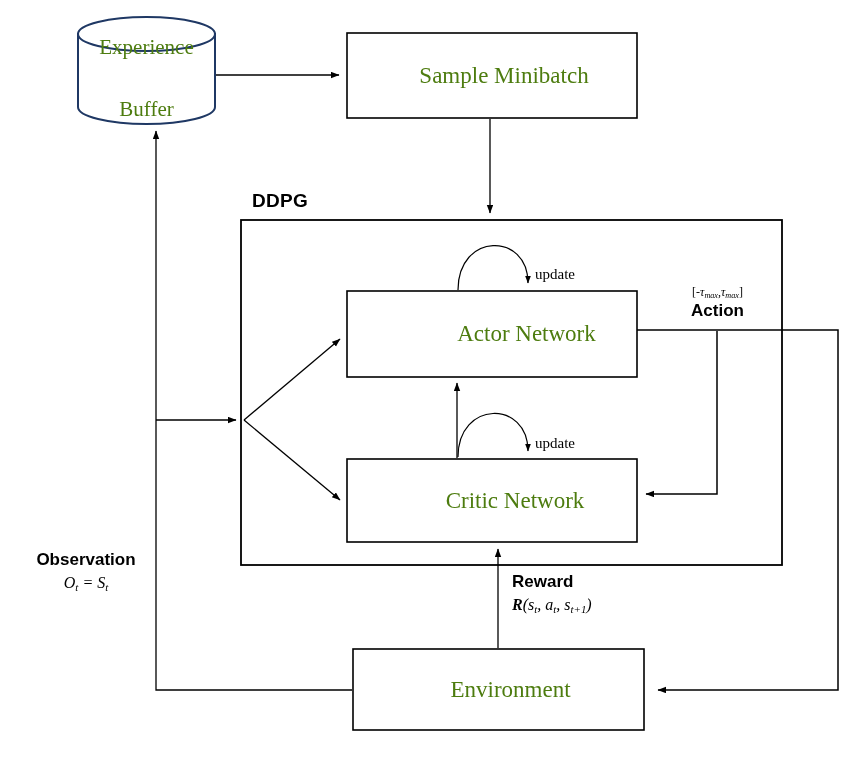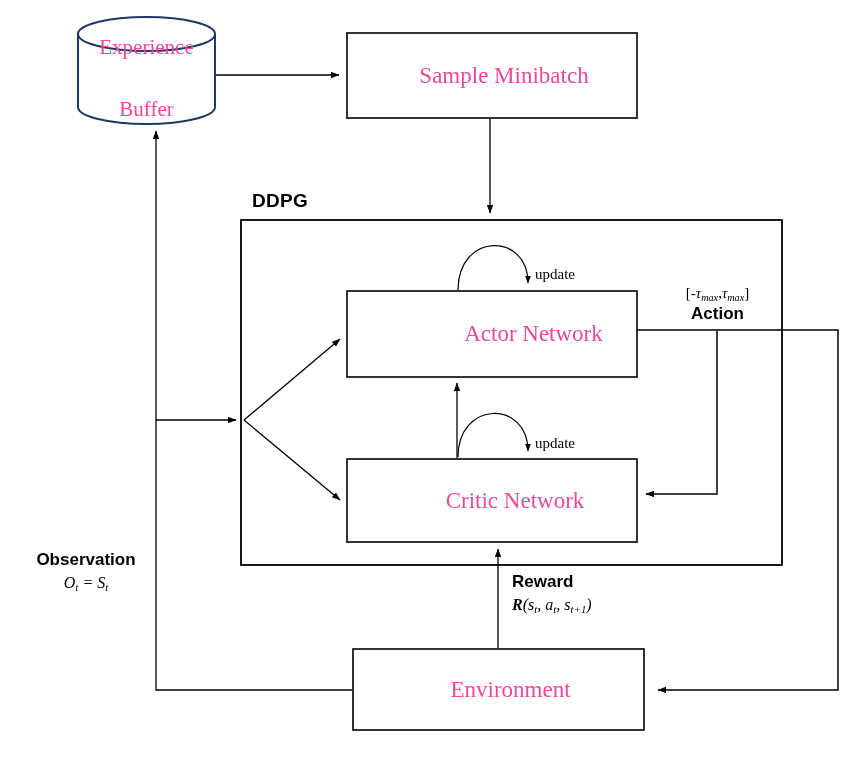--- a/index.html
+++ b/index.html
@@ -21,21 +21,21 @@
     top: 0;
     width: 863px;
     height: 761px;
   }
   .node-label {
     position: absolute;
     display: flex;
     align-items: center;
     justify-content: center;
     font-family: "Liberation Serif", serif;
-    color: #ec4899;
+    color: #4d7c0f;
     text-align: center;
     line-height: 1.18;
     pointer-events: none;
     gap: 37px;
   }
   .box-label { font-size: 23px; padding-left: 12px; }
   .cyl-label { font-size: 21px; }
   .small-serif { font-size: 15px; font-family: "Liberation Serif", serif; }
   .bold-sans {
     font-family: "Liberation Sans", sans-serif;
@@ -56,21 +56,21 @@
     white-space: nowrap;
   }
   .mathline b { font-style: italic; font-weight: bold; }
   .mathline sub {
     font-size: 0.68em;
     font-style: italic;
     vertical-align: -0.28em;
   }
   .tagline {
     font-family: "Liberation Serif", serif;
-    font-size: 15px;
+    font-size: 12px;
     white-space: nowrap;
   }
   .tagline i { font-style: italic; }
   .tagline sub { font-size: 0.68em; vertical-align: -0.28em; font-style: italic; }
   .caption-group {
     position: absolute;
     text-align: center;
     pointer-events: none;
   }
 </style>
@@ -131,21 +131,21 @@
 
   <div class="node-label cyl-label" style="left:78px; top:48px; width:137px; height:60px; flex-direction:column;">
     <span>Experience</span>
     <span>Buffer</span>
   </div>
 
   <div class="node-label box-label" style="left:347px; top:33px; width:290px; height:85px;">Sample Minibatch</div>
 
   <div class="ddpg-title" style="position:absolute; left:252px; top:190px;">DDPG</div>
 
-  <div class="node-label box-label" style="left:347px; top:291px; width:349px; height:86px;text-align:center;">Actor Network</div>
+  <div class="node-label box-label" style="left:340px; top:291px; width:349px; height:86px;text-align:center;">Actor Network</div>
 
   <div class="node-label box-label" style="left:358px; top:459px; width:290px; height:83px;">Critic Network</div>
 
   <div class="node-label box-label" style="left:353px; top:649px; width:291px; height:81px;">Environment</div>
 
   <div class="small-serif" style="position:absolute; left:535px; top:266px;">update</div>
 
   <div class="small-serif" style="position:absolute; left:535px; top:435px;">update</div>
 
   <div class="caption-group" style="left:650px; top:285px; width:135px;">

